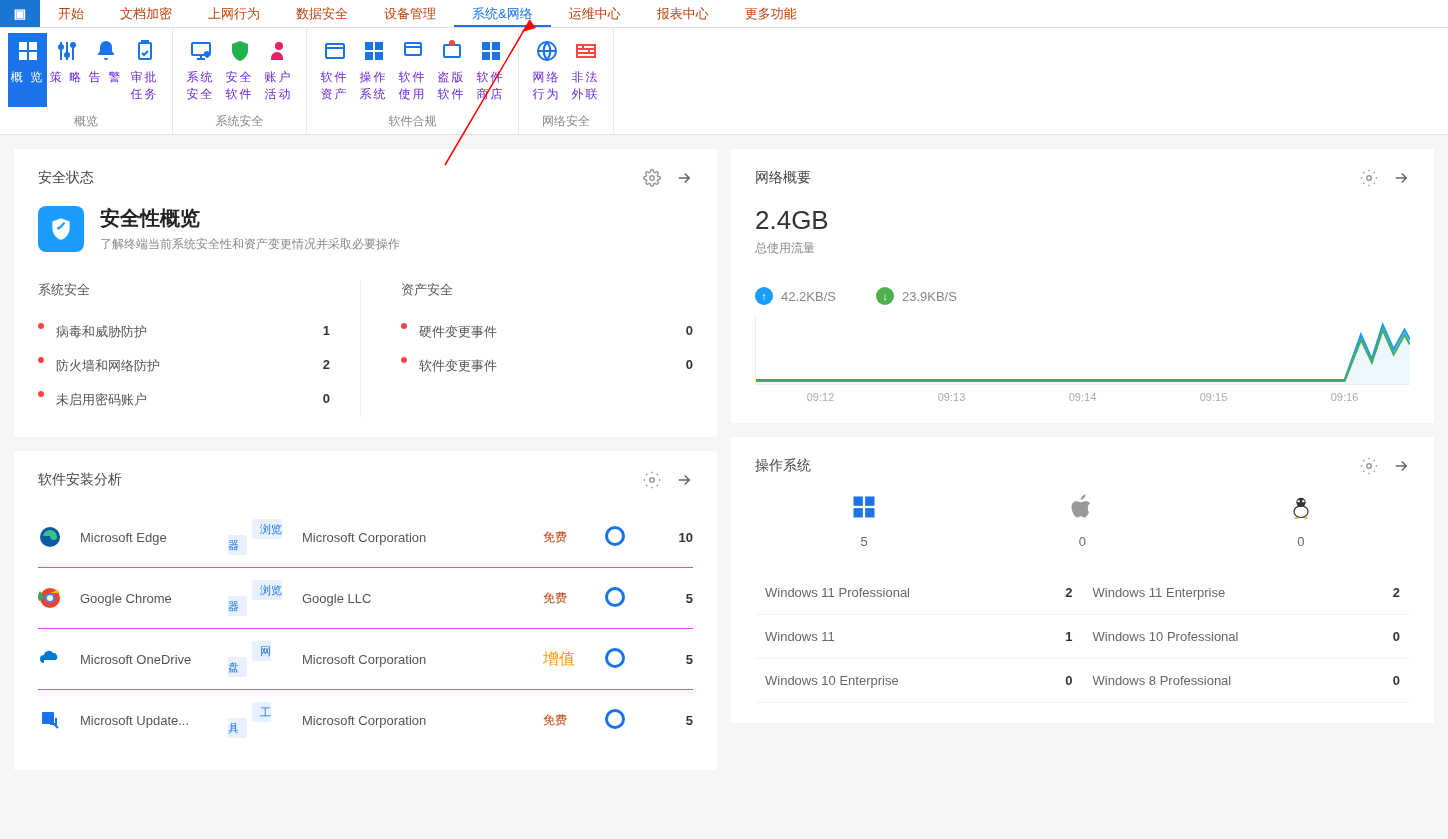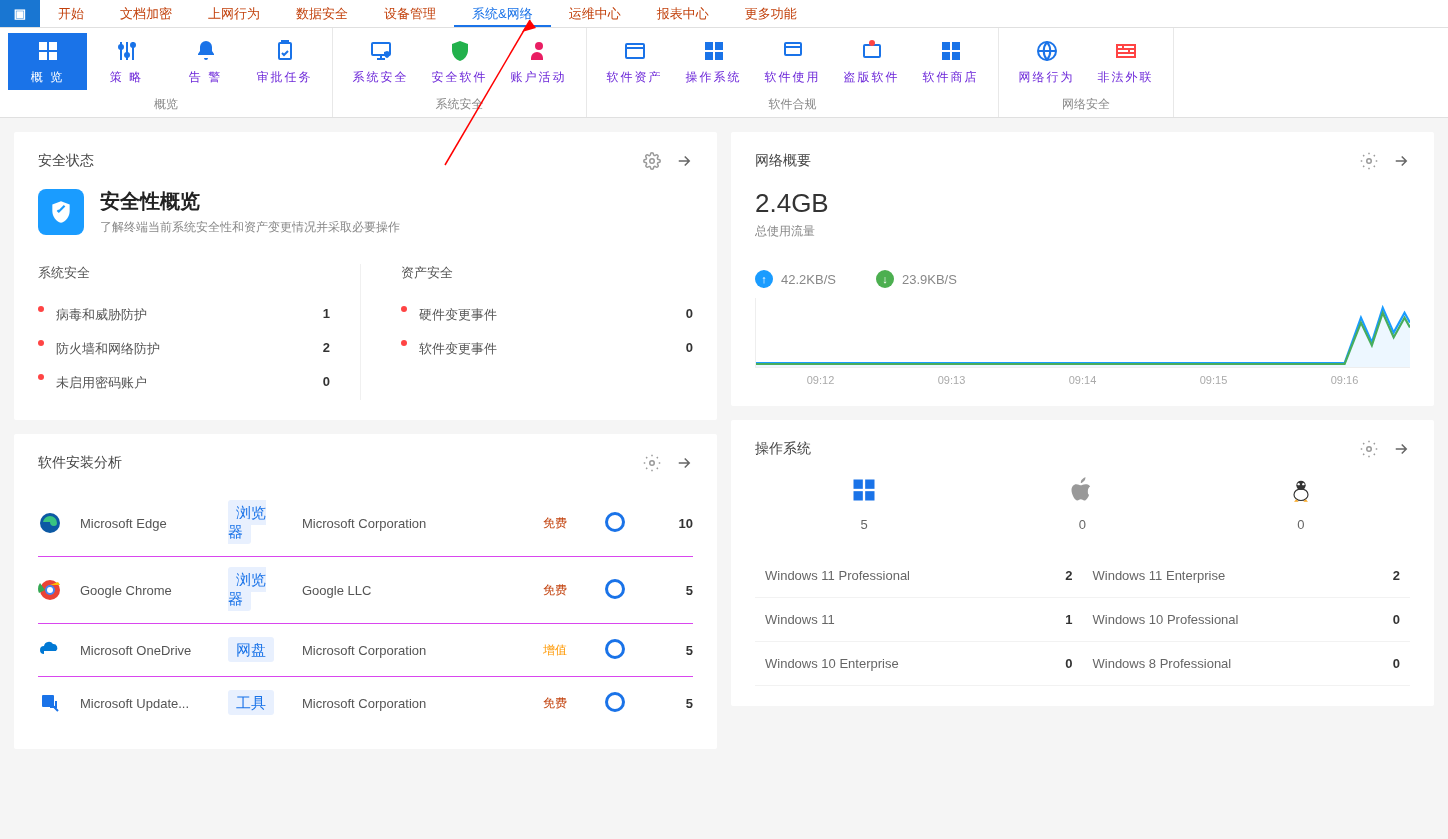--- a/index.html
+++ b/index.html
@@ -7,21 +7,21 @@
 
 .topbar { background: #fff; display: flex; height: 28px; border-bottom: 1px solid #e0e0e0; }
 .logo { width: 40px; background: #1976d2; display:flex; align-items:center; justify-content:center; color:#fff; font-weight:bold; }
 .menu { display: flex; }
 .menu-item { padding: 0 18px; line-height: 28px; cursor: pointer; color: #c2410c; }
 .menu-item.active { color: #1a73e8; border-bottom: 2px solid #1a73e8; }
 
 .ribbon { background: #fff; display: flex; border-bottom: 1px solid #e0e0e0; }
 .ribbon-group { display: flex; flex-direction: column; border-right: 1px solid #e8e8e8; }
 .ribbon-items { display: flex; padding: 5px 8px 0 8px; }
-.ribbon-btn { width: 79px; text-align: center; padding: 4px 2px; cursor: pointer; font-size: 12px; color:#555;}
+.ribbon-btn { width: 39px; text-align: center; padding: 4px 2px; cursor: pointer; font-size: 12px; color:#555;}
 .ribbon-btn.active { background: #1a73e8; }
 .ribbon-btn.active .rb-label { color: #fff; }
 .rb-icon { height: 28px; display:flex; align-items:center; justify-content:center; margin-bottom:4px;}
 .rb-icon svg { width: 24px; height: 24px; }
 .rb-label { font-size: 12px; color: #6d28d9; letter-spacing: 2px;}
 .ribbon-group-label { text-align: center; font-size: 12px; color: #888; padding: 6px 0 4px; }
 
 .dash { display:flex; gap:14px; padding:14px; }
 .dash-col { flex:1; display:flex; flex-direction:column; gap:14px;}
 .card { background:#fff; border-radius:2px; padding:20px 24px; }
@@ -52,25 +52,25 @@
 .ns-down { background:#4caf50;}
 .chart { position:relative; height:70px; border-left:1px solid #eee; border-bottom:1px solid #eee;}
 .chart svg { width:100%; height:100%;}
 .chart-ticks { display:flex; justify-content:space-around; font-size:11px; color:#aaa; margin-top:6px;}
 
 .sw-row { display:flex; align-items:center; gap:18px; padding:14px 0; border-bottom:1px solid #d946ef;}
 .sw-row:last-child { border-bottom:none;}
 .sw-ico { width:24px; height:24px; display:flex; align-items:center; justify-content:center;}
 .sw-name { width:130px; color:#555; overflow:hidden; text-overflow:ellipsis; white-space:nowrap;}
 .sw-tag { width:56px;}
-.tag { font-size:15px; padding:4px 8px; border-radius:3px; background:#e8f0fe; color:#1a73e8;}
+.tag { font-size:11px; padding:4px 8px; border-radius:3px; background:#e8f0fe; color:#1a73e8;margin-left:24px;}
 .sw-corp { flex:1; color:#555;}
 .sw-cost { width:44px;}
 .cost-free { color:#c2410c; font-size:12px;}
-.cost-paid { color:#ff9800; font-size:12px;}
+.cost-paid { color:#ff9800; font-size:16px;}
 .sw-ring { width:40px;}
 .ring { width:20px; height:20px; border:3px solid #1a73e8; border-radius:50%; display:inline-block;}
 .sw-cnt { width:30px; font-weight:bold; text-align:right;}
 
 .os-icons { display:flex; justify-content:space-around; margin:16px 0 22px;}
 .os-it { text-align:center;}
 .os-it svg { width:28px; height:28px;}
 .os-cnt { margin-top:10px; color:#666;}
 .os-list { display:flex; flex-wrap:wrap;}
 .os-row { width:50%; display:flex; justify-content:space-between; padding:14px 10px; border-bottom:1px solid #f2f2f2; color:#666;}

